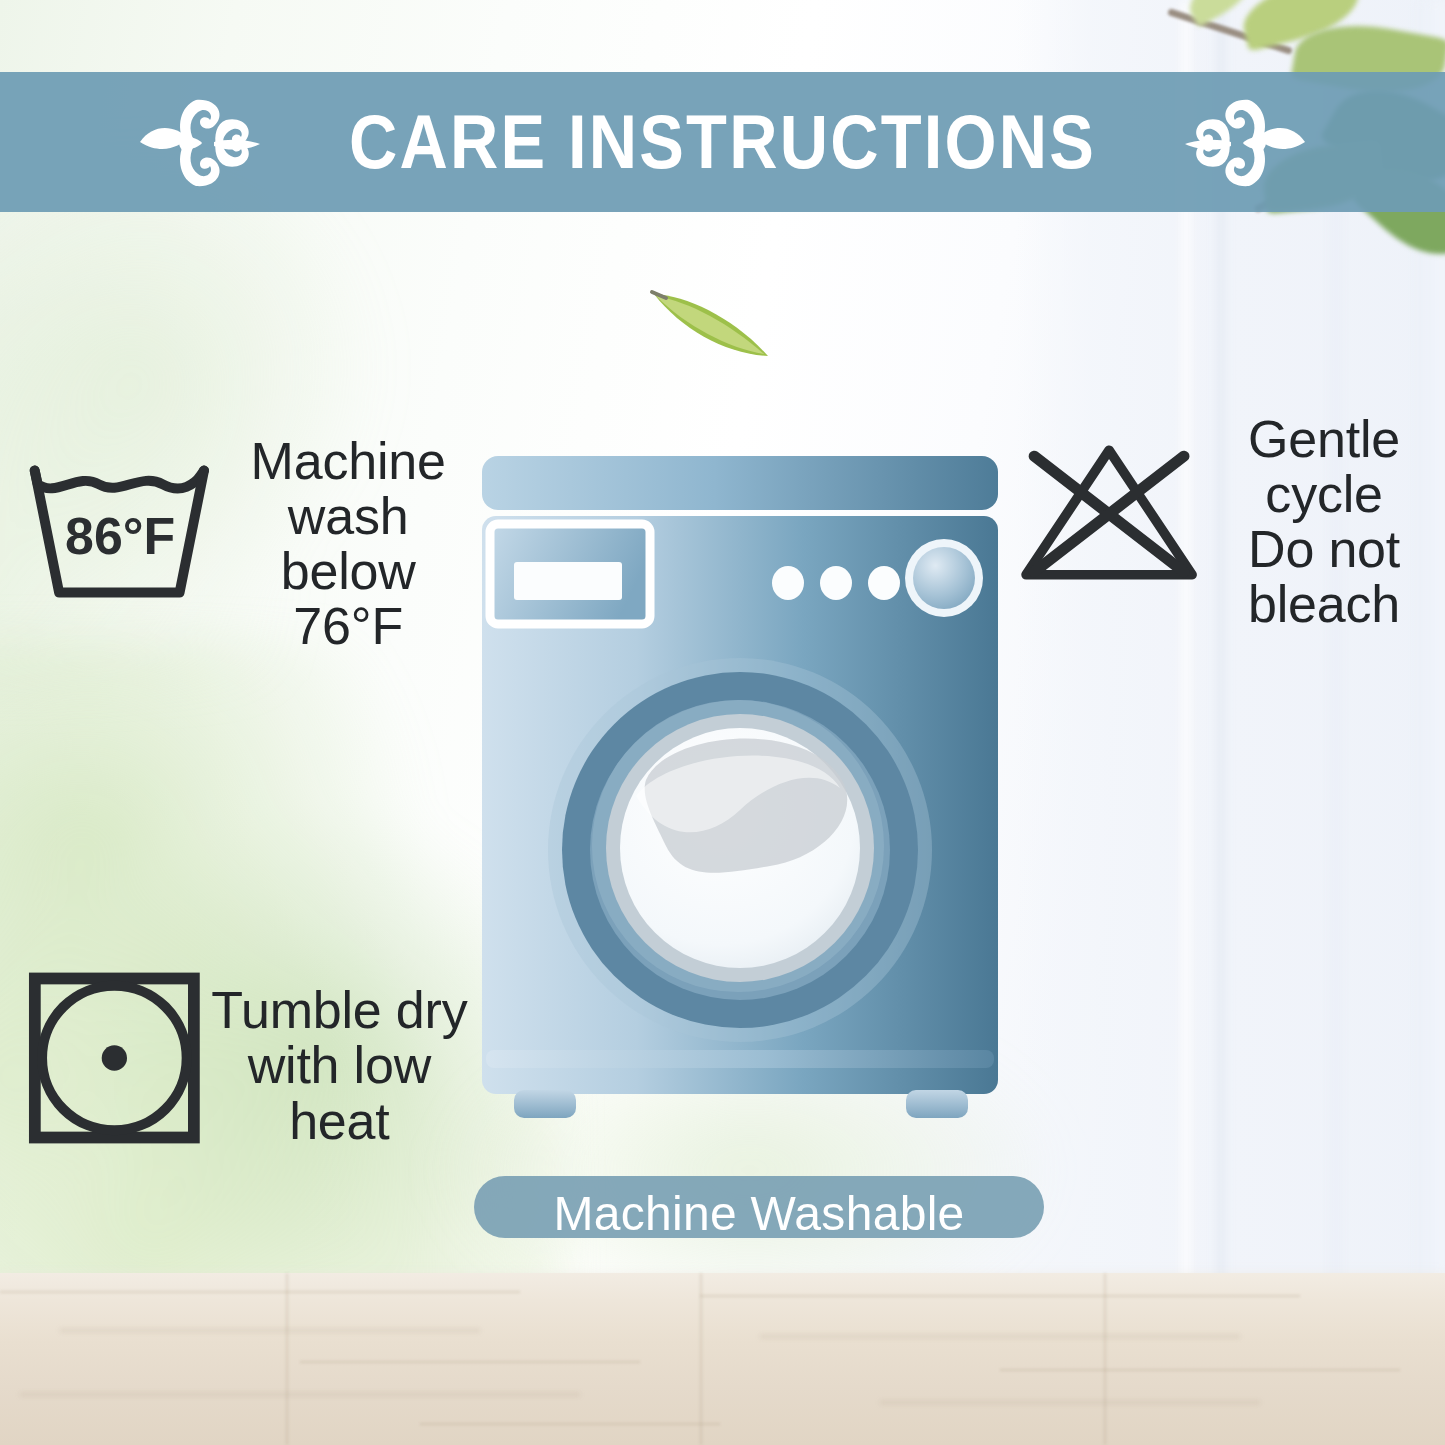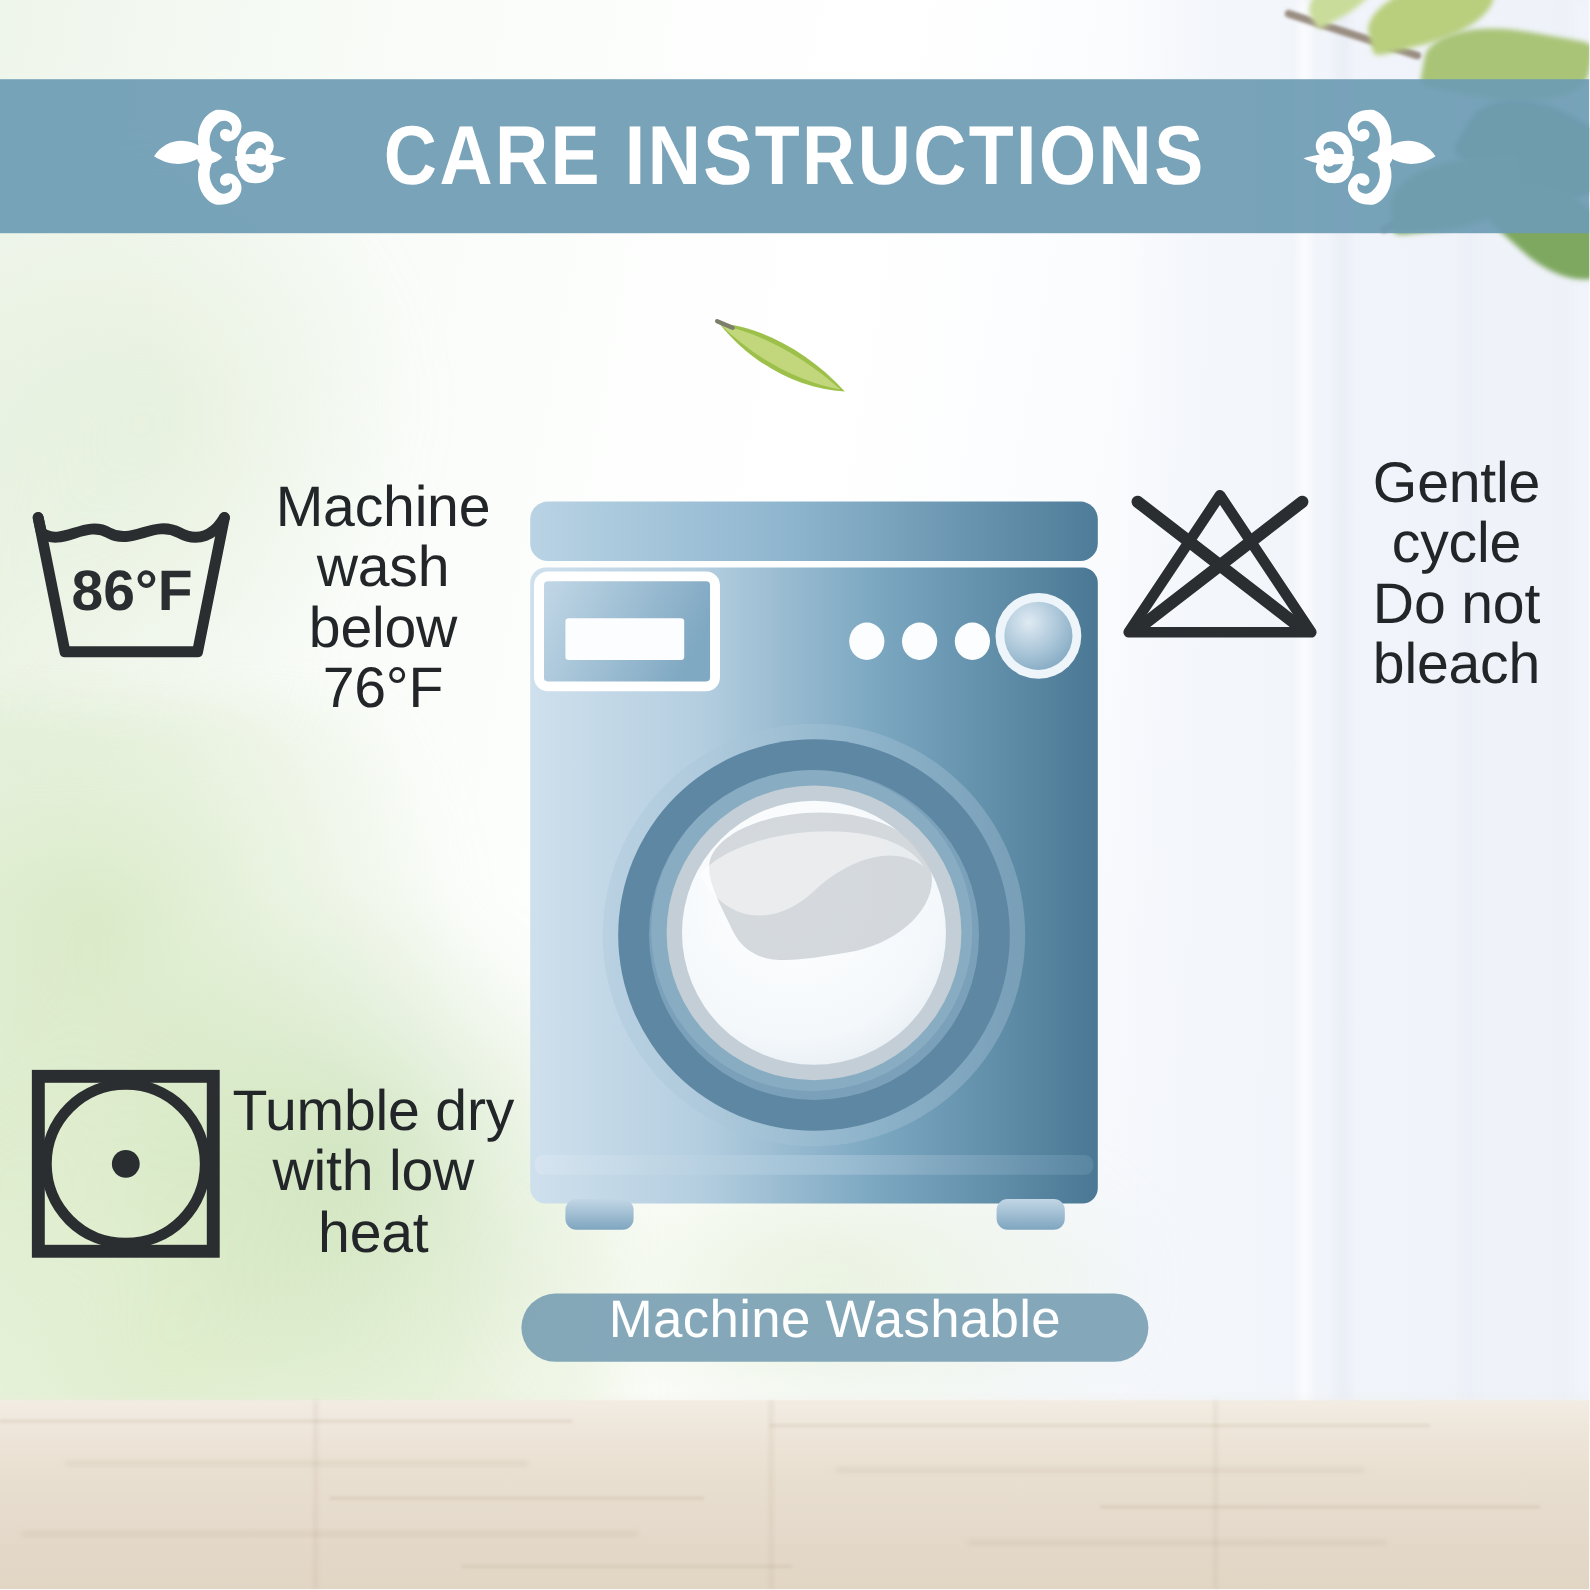--- a/index.html
+++ b/index.html
@@ -100,21 +100,21 @@
   .c-tr{left:1012px;top:396px;width:430px;}
   .c-bl{left:24px;top:958px;width:450px;}
   .c-br{left:1012px;top:958px;width:430px;}
 
   
   .machine{position:absolute;left:470px;top:450px;width:540px;height:690px;}
   .badge{
     position:absolute;left:474px;top:1176px;width:570px;height:62px;
     background:rgba(123,161,180,.92);
     border-radius:31px;
-    display:flex;align-items:flex-start;justify-content:center;
+    display:flex;align-items:flex-end;justify-content:center;
   }
   .badge-text{color:#ffffff;font-size:48px;line-height:1;letter-spacing:.3px;}
 
   
   .floatleaf{position:absolute;left:648px;top:282px;width:132px;height:80px;}
 </style>
 </head>
 <body>
 
 <div class="stage">

